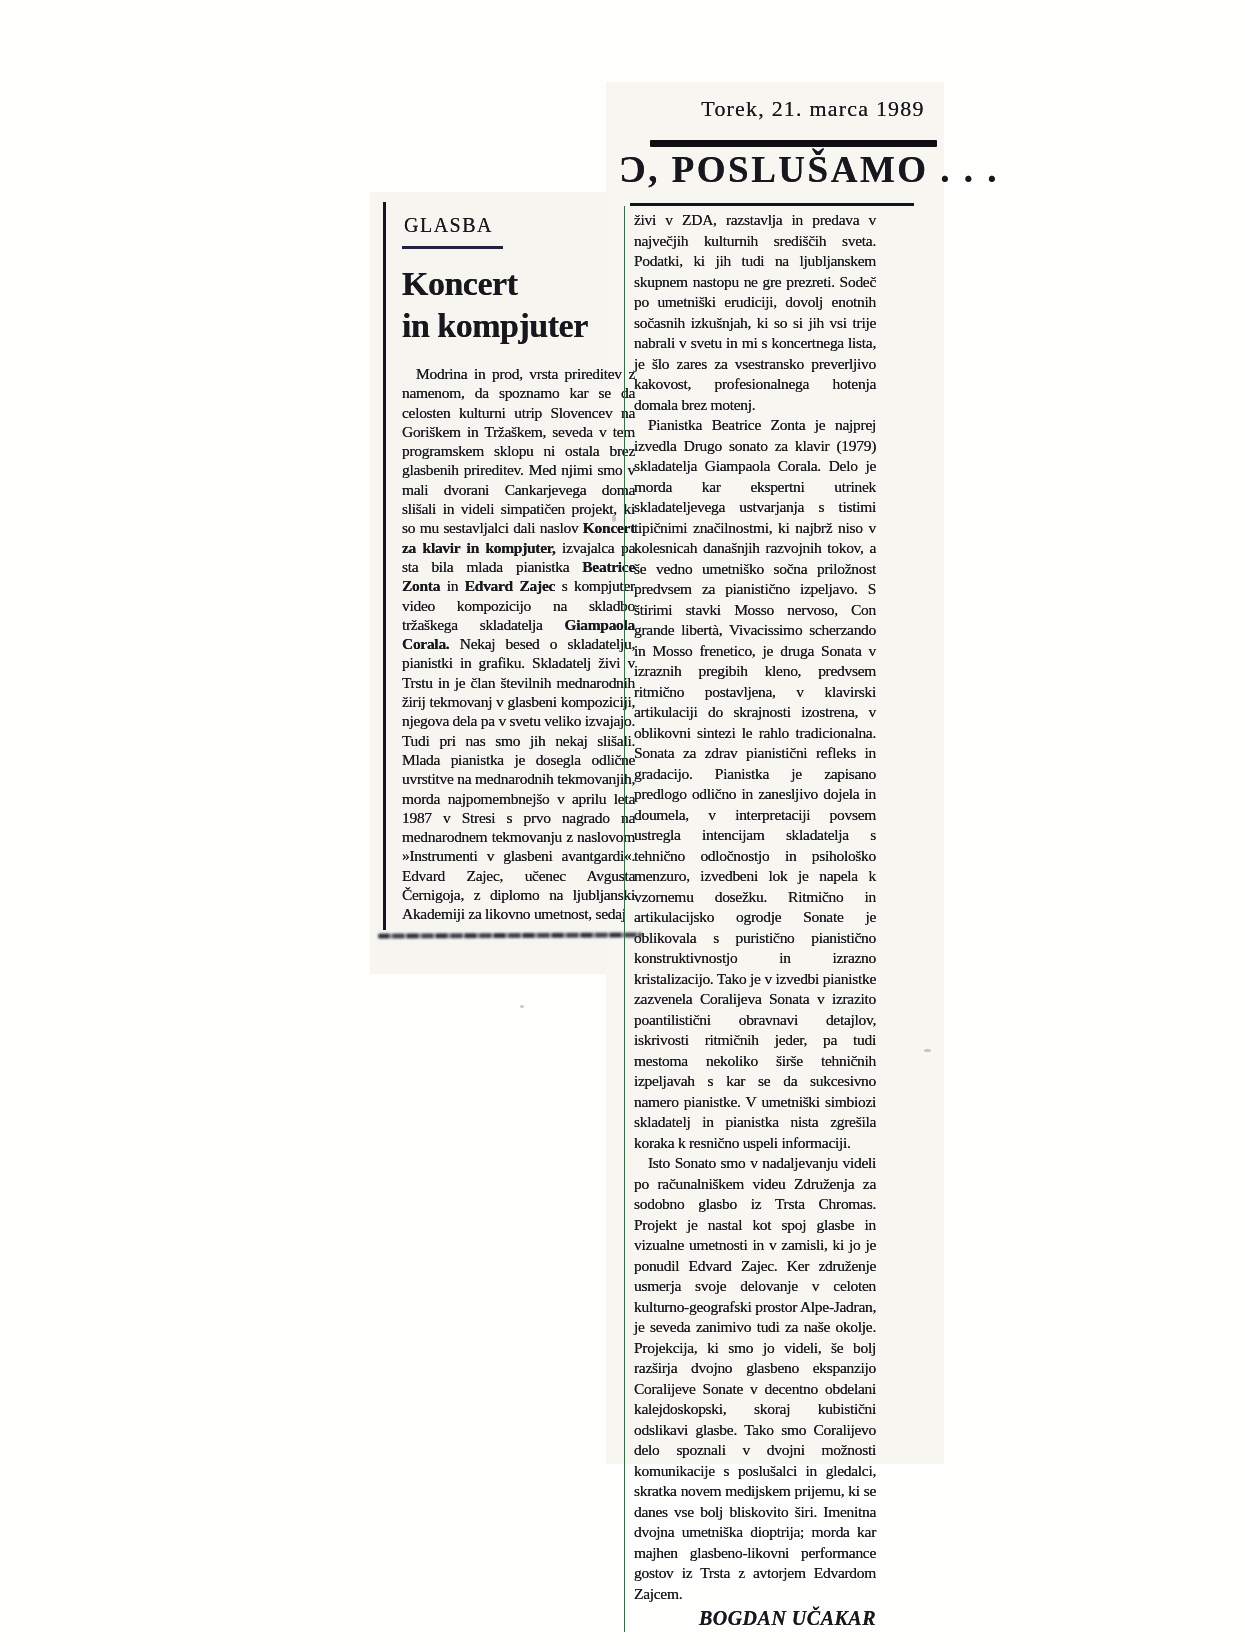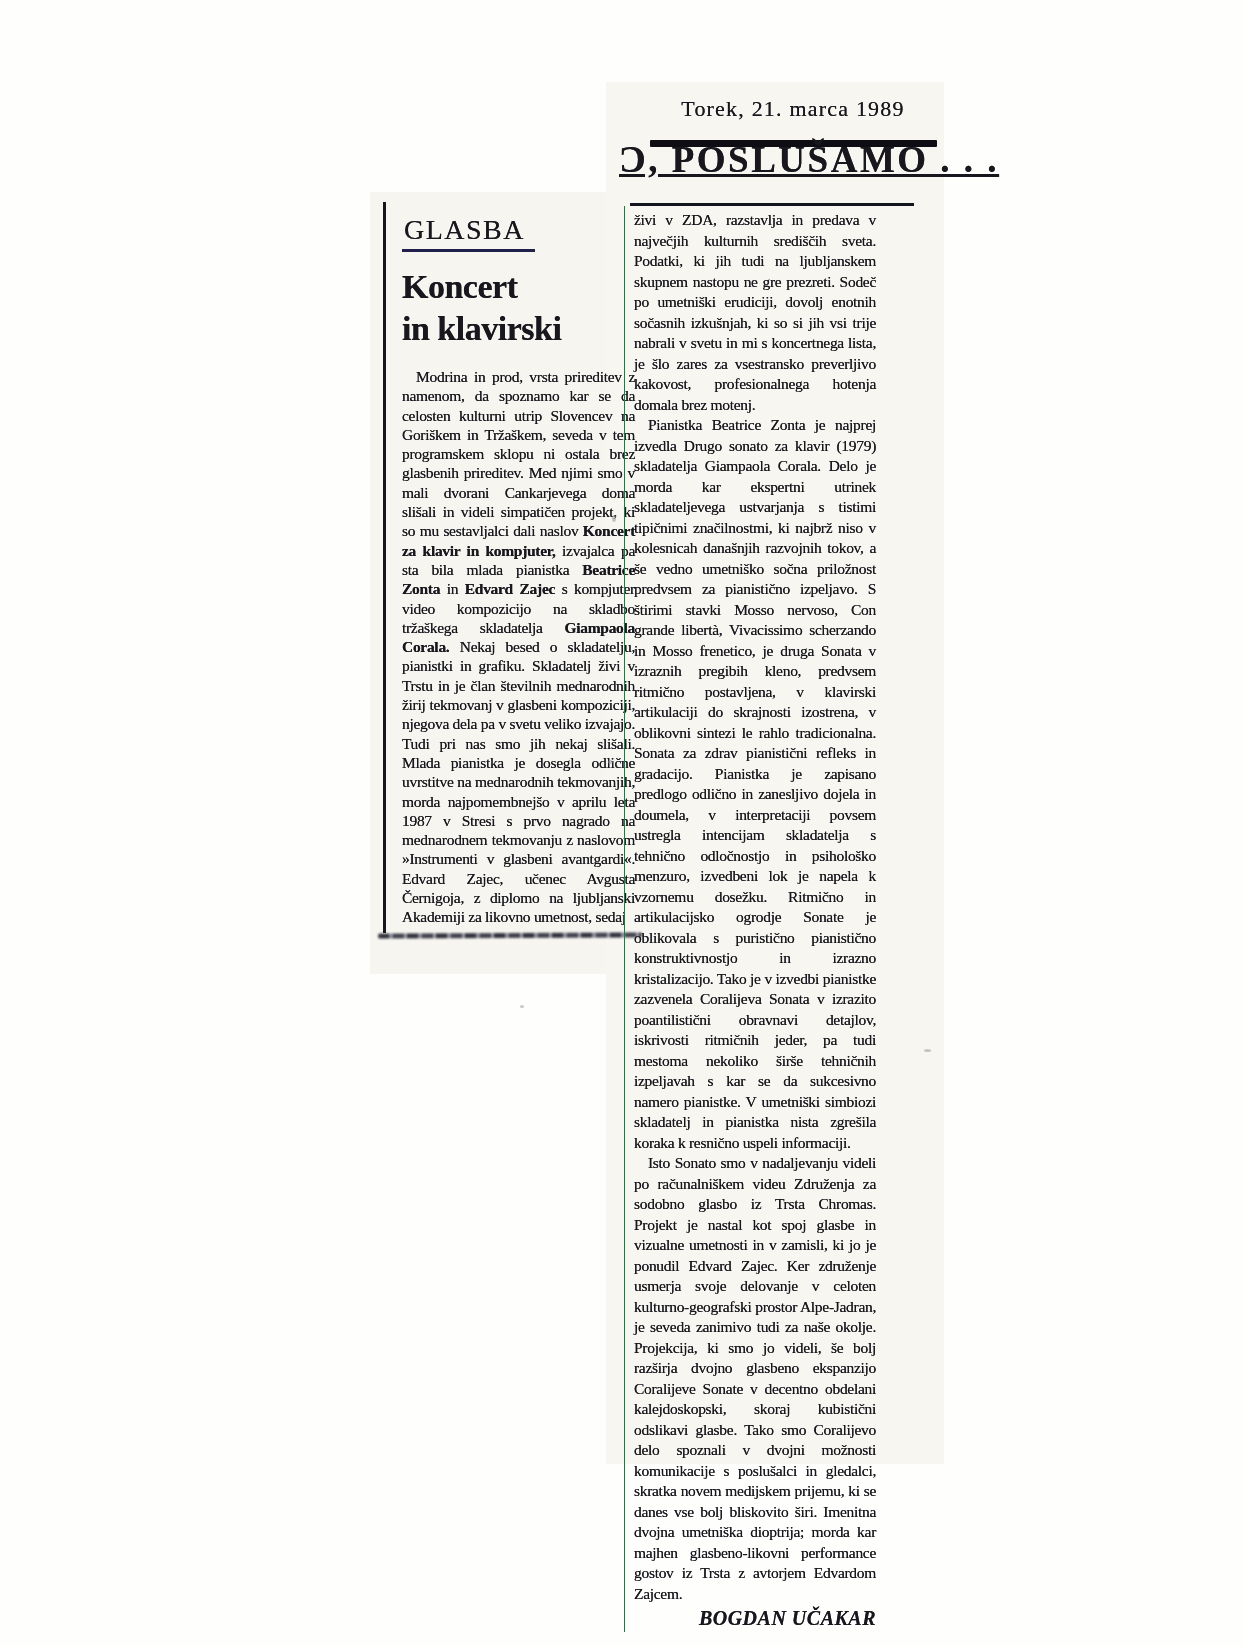--- a/index.html
+++ b/index.html
@@ -12,45 +12,45 @@
   }
   .ink{ text-shadow:0 0 .45px rgba(22,22,30,.85); }
 
   
   .clip-tint{position:absolute;background:#f6f5f0;}
   .tint-left{left:370px;top:192px;width:276px;height:782px;}
   .tint-right{left:606px;top:82px;width:338px;height:1382px;background:#f7f6f1;}
 
   
   .date-line{
-    position:absolute;left:648px;top:96px;width:290px;
+    position:absolute;left:668px;top:96px;width:290px;
     text-align:center;font-size:22px;letter-spacing:1.2px;
   }
   .top-rule{
     position:absolute;left:650px;top:140px;width:287px;height:7px;
     background:#0d0d13;border-radius:1px;
   }
   .section-header{
-    position:absolute;left:619px;top:138px;width:320px;
-    font-size:37px;font-weight:600;letter-spacing:2.5px;white-space:nowrap;text-decoration:underline;
+    position:absolute;left:619px;top:148px;width:320px;
+    font-size:37px;font-weight:600;letter-spacing:2.5px;white-space:nowrap;
   }
   .header-rule{
     position:absolute;left:630px;top:203px;width:284px;height:3px;
     background:#14141c;
   }
 
   
   .left-article{
     position:absolute;left:383px;top:202px;width:252px;
     border-left:3.5px solid #16161e;
     padding:10px 0 6px 16px;box-sizing:border-box;
   }
   .kicker{
-    display:inline-block;font-size:28px;letter-spacing:1.5px;
-    padding:2px 10px 3px 2px;border-bottom:3px solid #20204a;
+    display:inline-block;font-size:20px;letter-spacing:1.5px;
+    padding:2px 10px 9px 2px;border-bottom:3px solid #20204a;
   }
   .article-title{
     margin-top:14px;font-weight:700;font-size:34px;line-height:42px;
     letter-spacing:-0.5px;
   }
   .body-text{
     font-size:15.5px;line-height:19.3px;letter-spacing:-0.3px;
     text-align:justify;
   }
   .left-article .body-text{margin-top:17px;}
@@ -95,21 +95,21 @@
 
 <div class="date-line ink">Torek, 21. marca 1989</div>
 <div class="top-rule"></div>
 <div class="section-header ink">Ɔ, POSLUŠAMO . . .</div>
 <div class="header-rule"></div>
 
 <div class="left-article">
   <span class="kicker ink">GLASBA</span>
   <div class="article-title ink">
     <div>Koncert</div>
-    <div>in klavirski</div>
+    <div>in kompjuter</div>
   </div>
   <div class="body-text ink">
       <p class="indent"><span>Modrina in prod, vrsta prireditev z namenom, da spoznamo kar se da celosten kulturni utrip Slovencev na Goriškem in Tržaškem, seveda v tem programskem sklopu ni ostala brez glasbenih prireditev. Med njimi smo v mali dvorani Cankarjevega doma slišali in videli simpatičen projekt, ki so mu sestavljalci dali naslov </span><span class="b">Koncert za klavir in kompjuter,</span><span> izvajalca pa sta bila mlada pianistka </span><span class="b">Beatrice Zonta</span><span> in </span><span class="b">Edvard Zajec</span><span> s kompjuter video kompozicijo na skladbo tržaškega skladatelja </span><span class="b">Giampaola Corala.</span><span> Nekaj besed o skladatelju, pianistki in grafiku. Skladatelj živi v Trstu in je član številnih mednarodnih žirij tekmovanj v glasbeni kompoziciji, njegova dela pa v svetu veliko izvajajo. Tudi pri nas smo jih nekaj slišali. Mlada pianistka je dosegla odlične uvrstitve na mednarodnih tekmovanjih, morda najpomembnejšo v aprilu leta 1987 v Stresi s prvo nagrado na mednarodnem tekmovanju z naslovom »Instrumenti v glasbeni avantgardi«. Edvard Zajec, učenec Avgusta Černigoja, z diplomo na ljubljanski Akademiji za likovno umetnost, sedaj</span></p>
     </div>
 </div>
 
 <div class="cut-mark"></div>
 
 <div class="right-column">
   <div class="body-text ink">

